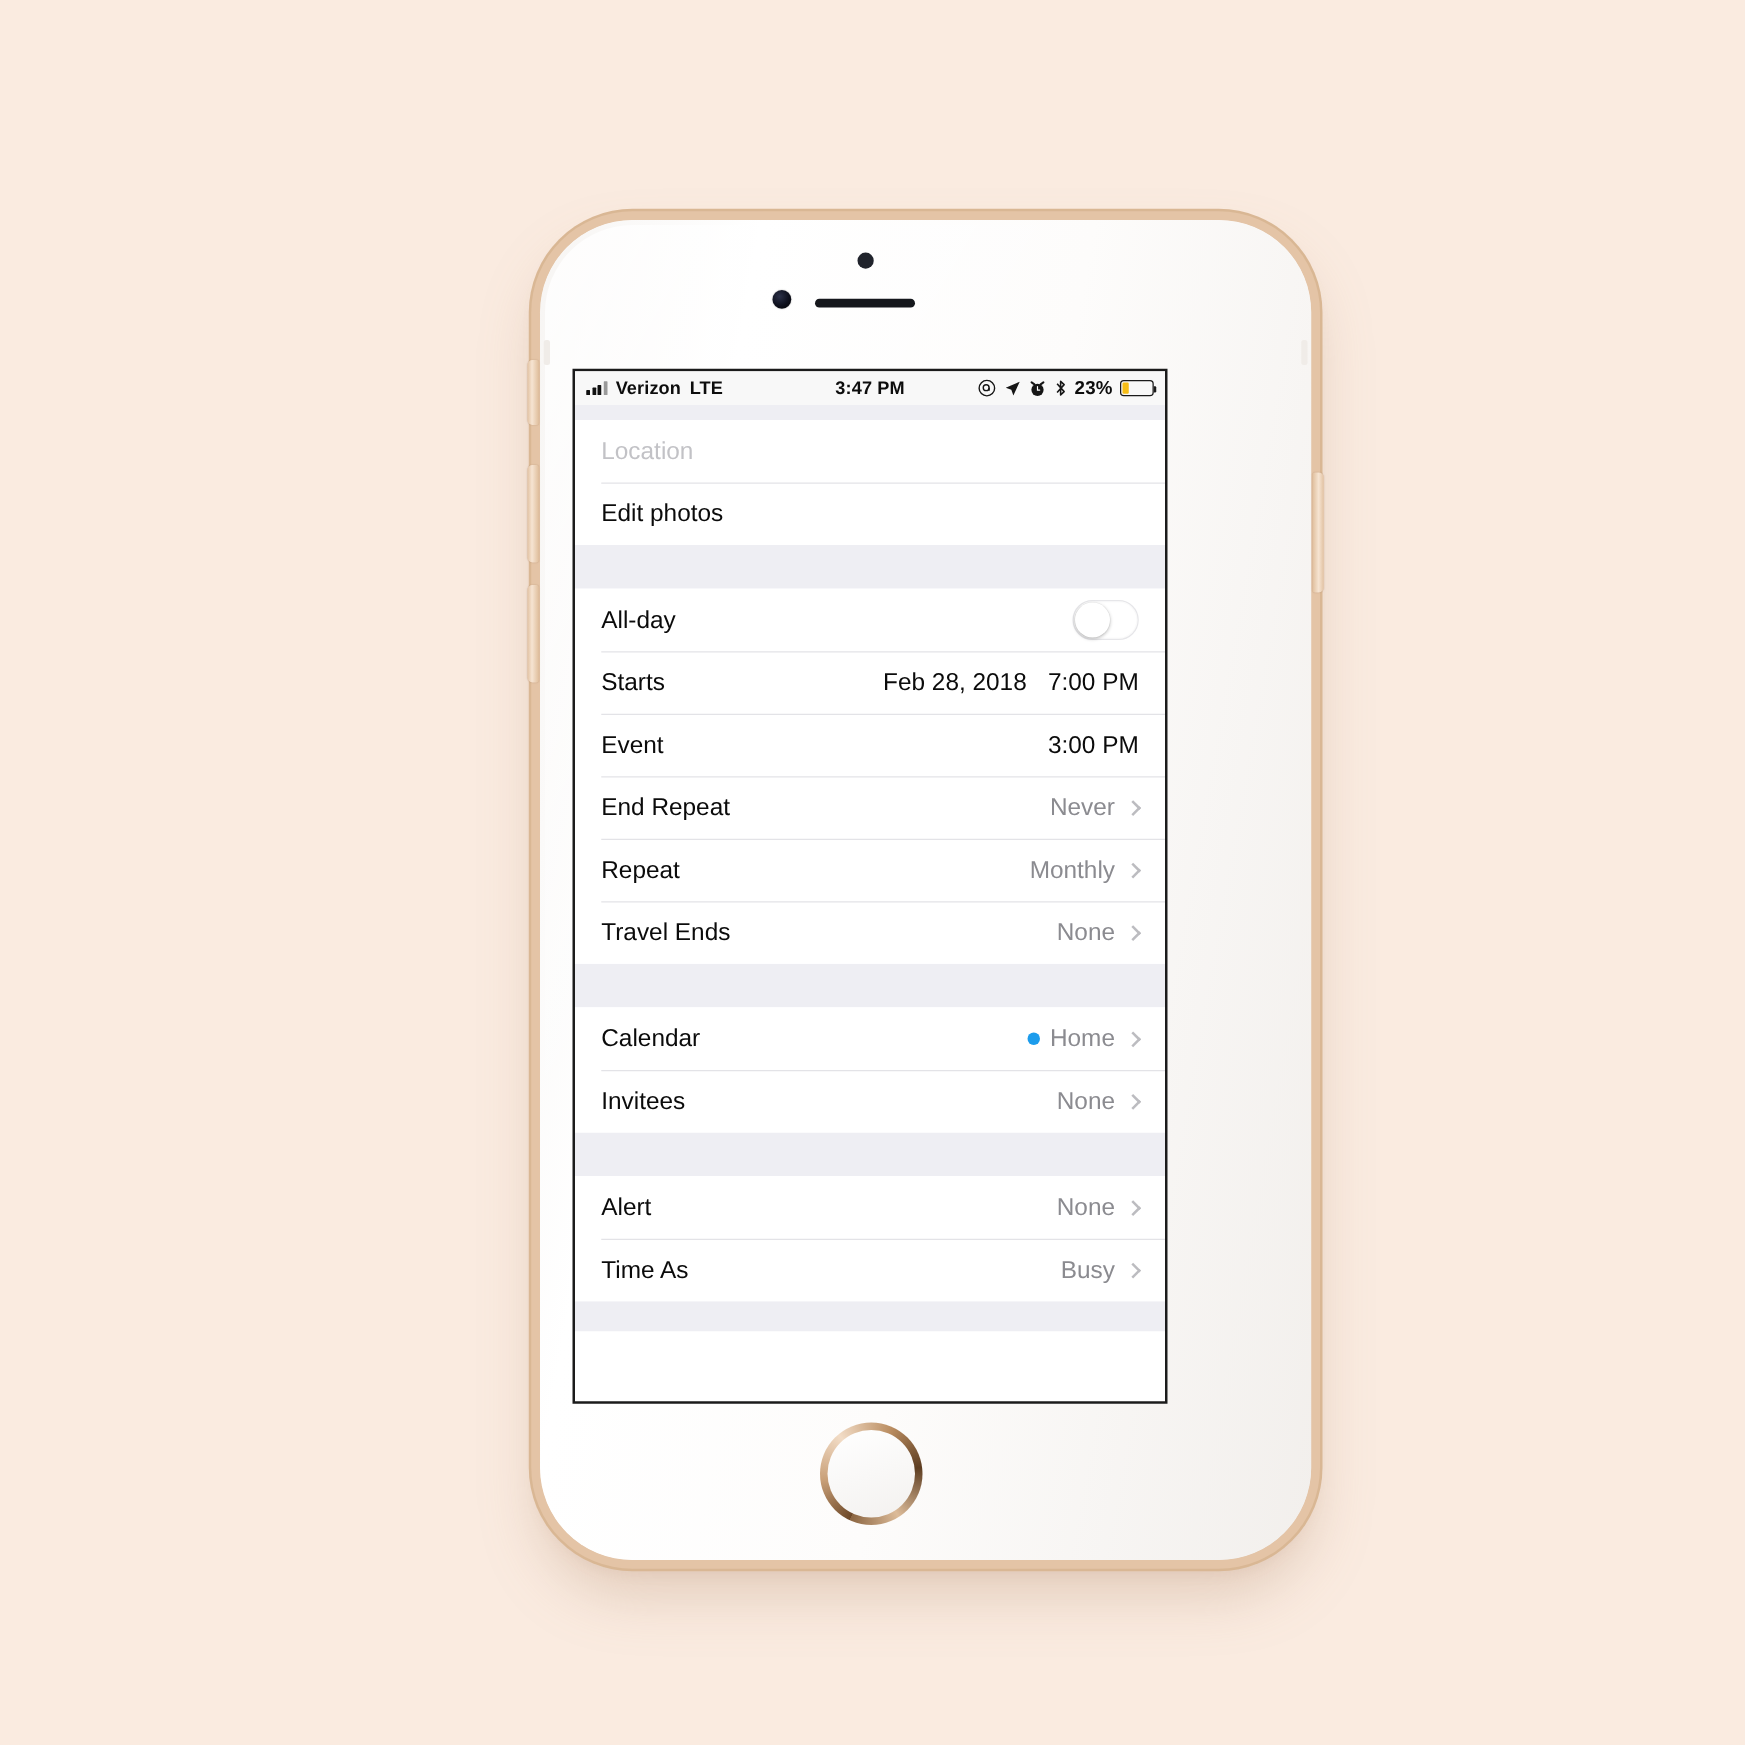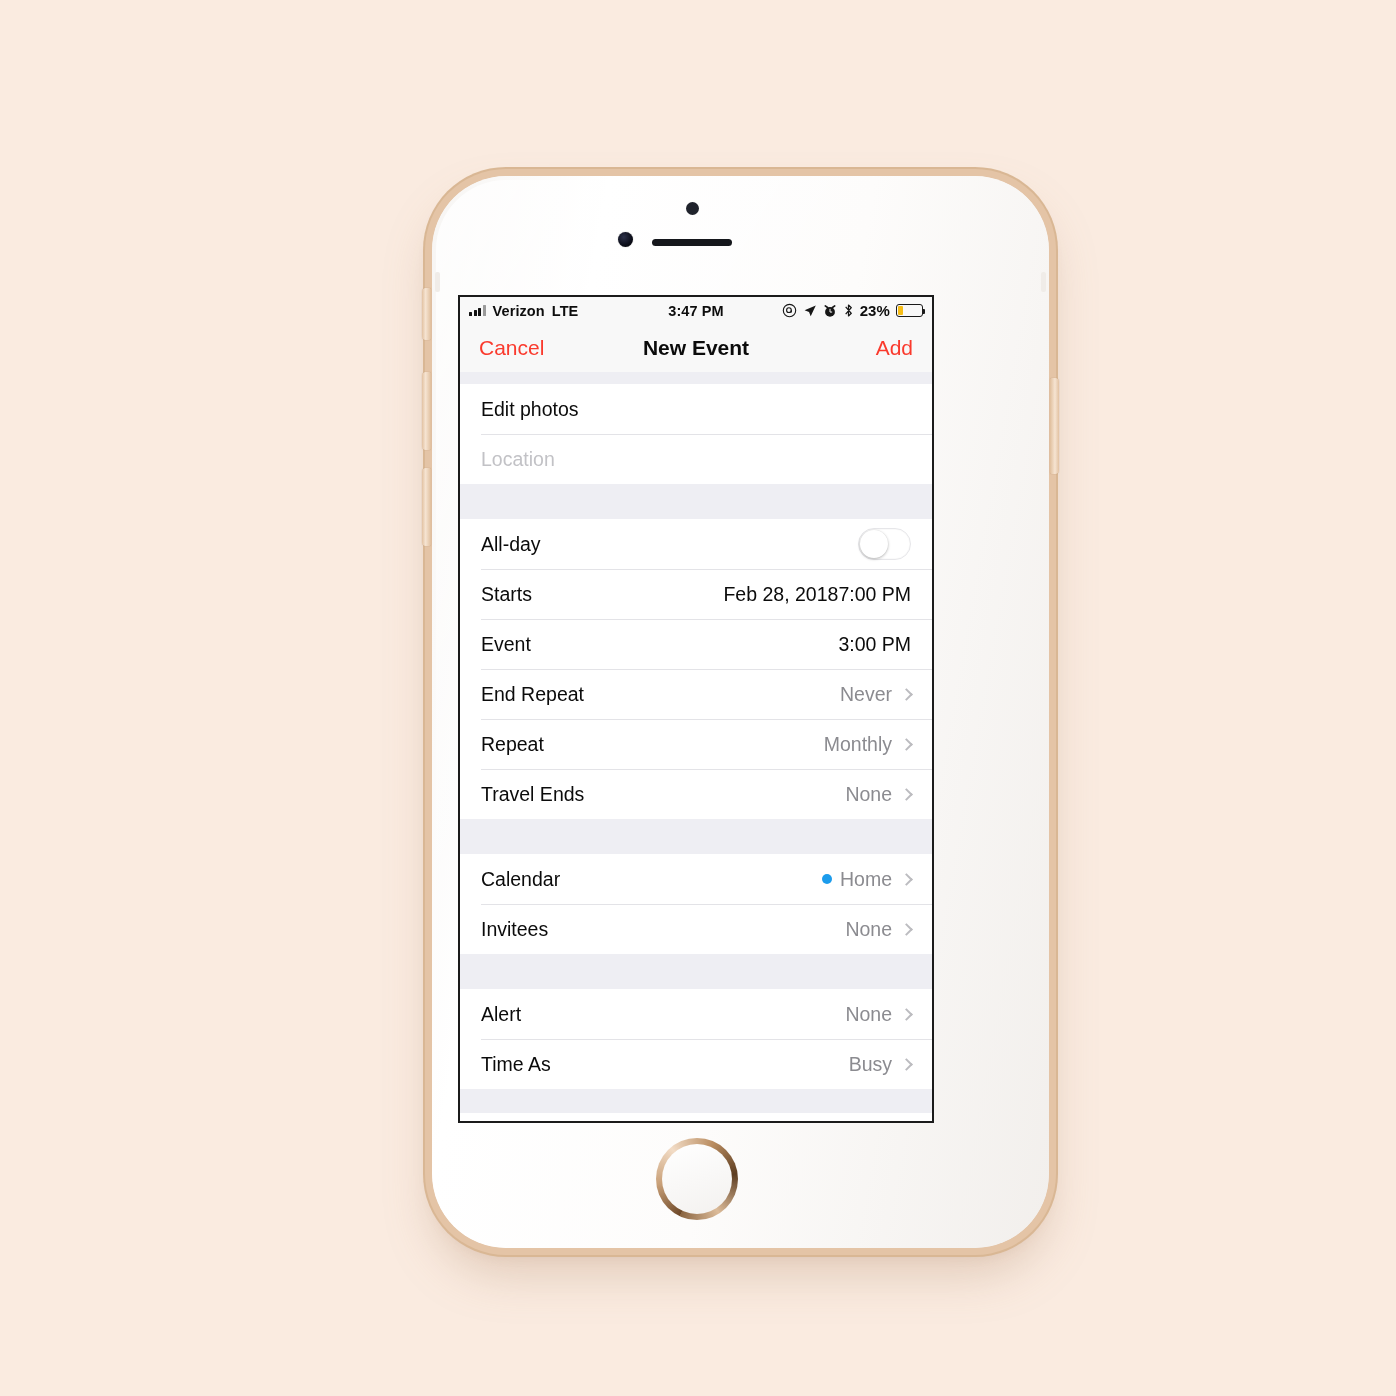--- a/index.html
+++ b/index.html
@@ -208,21 +208,21 @@
     cursor: pointer;
   }
   .toggle .knob {
     position: absolute; left: 1px; top: 1px;
     width: 28px; height: 28px; border-radius: 50%;
     background: #ffffff;
     box-shadow: 0 1px 3px rgba(0,0,0,.28), 0 0 0 .5px rgba(0,0,0,.04);
   }
 
   
-  .starts-vals { display: flex; align-items: center; color: #0b0b0b; }
+  .starts-vals { display: flex; align-items: center; gap: 17px; color: #0b0b0b; }
 </style>
 </head>
 <body>
 
 <div class="phone">
   <div class="phone-inner-sheen"></div>
 
   <div class="antenna ant-l"></div>
   <div class="antenna ant-r"></div>
 
@@ -276,36 +276,31 @@
             <path d="M2 4.2 8 11 5 13.8V2.2L8 5 2 11.8" fill="none" stroke="#161616" stroke-width="1.35" stroke-linejoin="round"></path>
           </svg>
         </span>
         <span class="battery-pct">23%</span>
         <span class="battery">
           <span class="battery-fill" id="battery-fill" style="width: 23%; background: rgb(246, 189, 22);"></span>
         </span>
       </div>
     </div>
 
-    <div class="navbar">
-      <div class="nav-btn" style="color: rgb(250, 58, 45);">Cancel</div>
-      <div class="nav-title">New Event</div>
-      <div class="nav-btn" style="color: rgb(250, 58, 45);">Add</div>
-    </div>
 
     <div class="content">
 
       <div class="gap gap-top"></div>
 
       <div class="group">
         <div class="row">
+          <span class="row-label placeholder">Location</span>
+        </div>
+        <div class="row">
           <span class="row-label">Edit photos</span>
-        </div>
-        <div class="row">
-          <span class="row-label placeholder">Location</span>
         </div>
       </div>
 
       <div class="gap gap-mid"></div>
 
       <div class="group">
 
         <div class="row">
           <span class="row-label">All-day</span>
           <span class="toggle">

